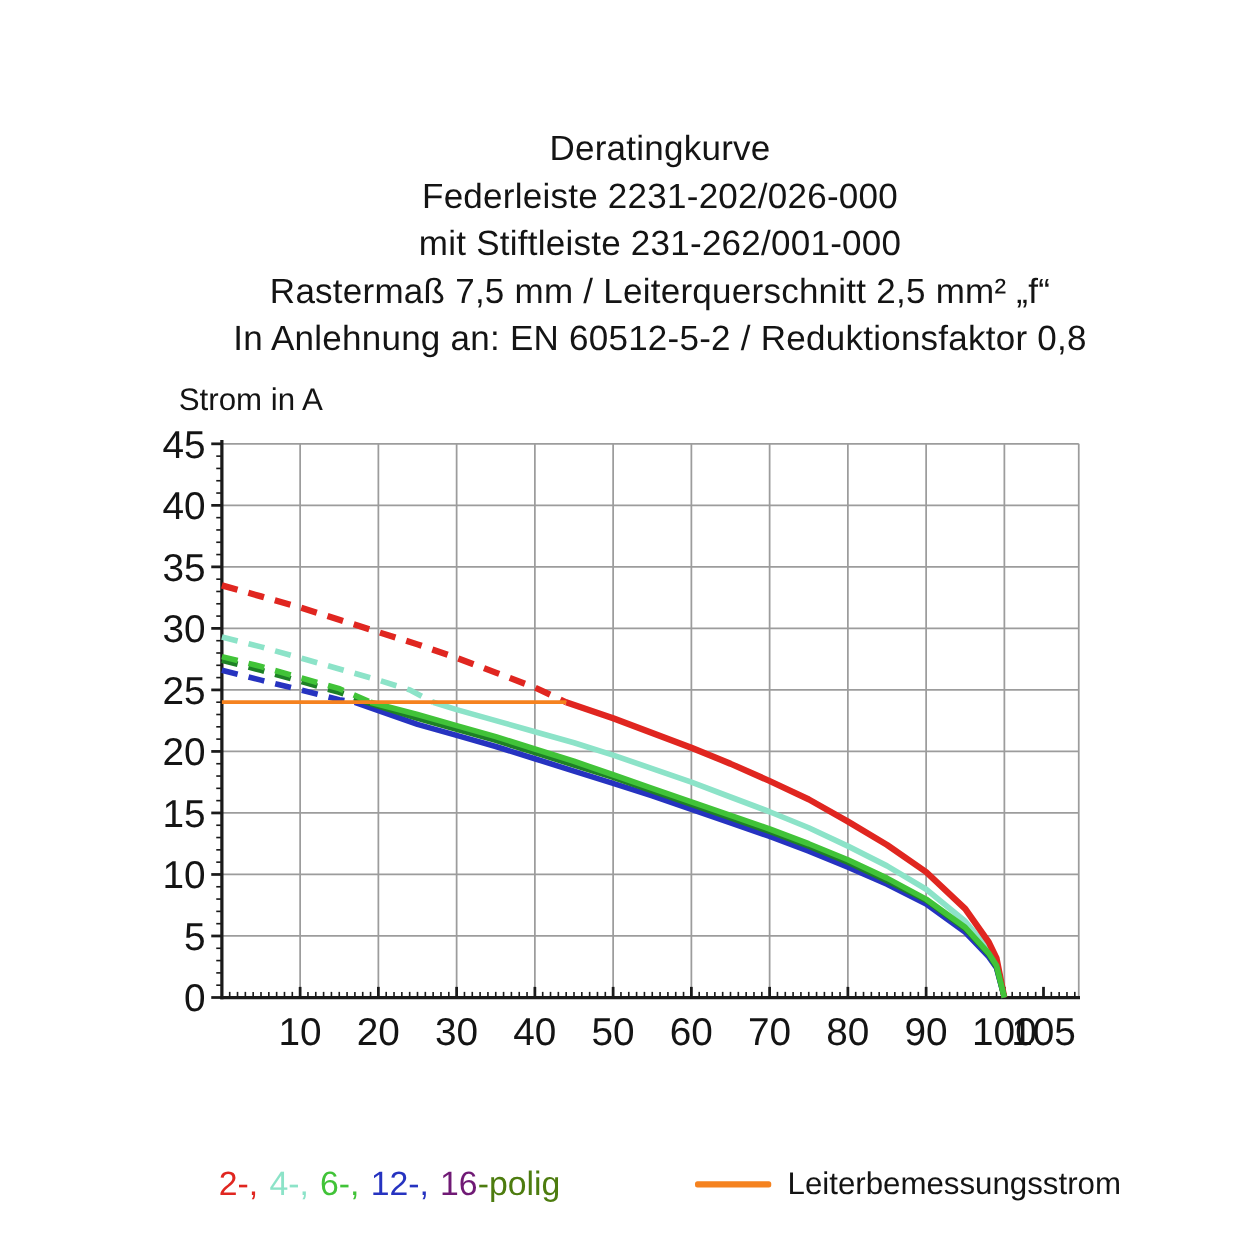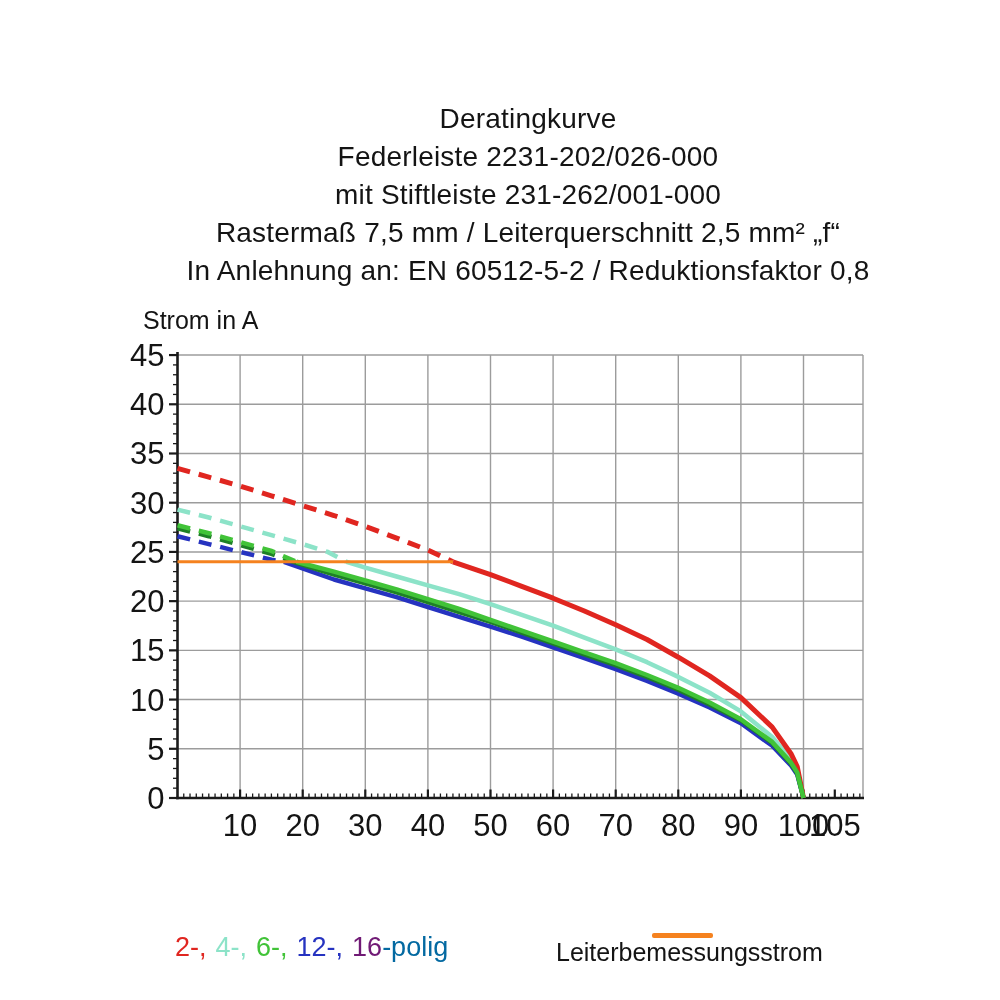--- a/index.html
+++ b/index.html
@@ -20,21 +20,21 @@
     position:absolute;top:858px;right:120px;font-size:25px;color:#141414;
   }
   .chart-svg{position:absolute;top:0;left:0;}
   .legend-poles{
     position:absolute;top:932px;left:175px;font-size:27px;white-space:nowrap;
   }
   .legend-poles span{margin-right:9px;}
   .legend-poles span.no-gap{margin-right:0;}
   .legend-rated{
     position:absolute;top:933px;left:556px;display:flex;align-items:center;
-    font-size:25px;color:#141414;white-space:nowrap;flex-direction:column;
+    font-size:25px;color:#141414;white-space:nowrap;
   }
   .rated-swatch{display:inline-block;width:61px;height:5px;border-radius:2px;margin-right:13px;}
 </style>
 </head>
 <body>
 
 <div class="page">
 
   <div class="title-block">
     <div>Deratingkurve</div>
@@ -252,20 +252,20 @@
       <polyline points="177.5,468.3 208.8,477.1 240.1,486.0 271.4,495.8 302.7,505.7 334.0,515.5 365.3,526.3 396.6,538.1 427.9,550.0 452.9,561.8" fill="none" stroke="#e02620" stroke-width="5" stroke-dasharray="13 9"></polyline>
       <polyline points="452.9,561.8 490.5,574.6 521.8,586.4 553.1,598.2 584.4,611.0 615.7,624.8 647.0,639.5 678.3,657.2 709.6,675.9 740.9,697.6 772.2,727.1 791.0,753.7 797.2,766.5 803.5,798.0" fill="none" stroke="#e02620" stroke-width="5" stroke-linejoin="round"></polyline>
       <polyline points="177.5,528.3 208.8,536.2 240.1,545.0 271.4,553.9 293.3,561.8" fill="none" stroke="#1e8026" stroke-width="4.5" stroke-dasharray="13 9"></polyline>
       <polyline points="293.3,561.8 334.0,574.6 365.3,583.4 396.6,592.3 427.9,602.1 459.2,612.0 490.5,621.8 521.8,632.6 553.1,643.5 584.4,654.3 615.7,665.1 647.0,676.9 678.3,689.7 709.6,704.5 740.9,720.2 772.2,742.9 791.0,763.5 797.2,773.4 803.5,798.0" fill="none" stroke="#1e8026" stroke-width="4.5" stroke-linejoin="round"></polyline>
       <polyline points="177.5,525.3 208.8,533.2 240.1,542.1 271.4,550.9 296.4,561.8" fill="none" stroke="#41c338" stroke-width="4.5" stroke-dasharray="13 9"></polyline>
       <polyline points="296.4,561.8 334.0,571.6 365.3,580.5 396.6,589.3 427.9,599.2 459.2,609.0 490.5,619.8 521.8,630.7 553.1,641.5 584.4,652.3 615.7,663.2 647.0,675.0 678.3,687.8 709.6,702.5 740.9,719.3 772.2,741.9 791.0,762.6 797.2,772.4 803.5,798.0" fill="none" stroke="#41c338" stroke-width="4.5" stroke-linejoin="round"></polyline>
       <line x1="177.5" y1="561.768" x2="452.94" y2="561.768" stroke="#f5821f" stroke-width="3"></line>
     </svg>
 
 
-  <div class="legend-poles" id="legend-poles"><span style="color: rgb(224, 38, 32);">2-,</span><span style="color: rgb(140, 227, 200);">4-,</span><span style="color: rgb(65, 195, 56);">6-,</span><span style="color: rgb(38, 51, 192);">12-,</span><span class="no-gap" style="color: #701a75;">16</span><span class="no-gap" style="color: #0369a1;">-polig</span></div>
+  <div class="legend-poles" id="legend-poles"><span style="color: rgb(224, 38, 32);">2-,</span><span style="color: rgb(140, 227, 200);">4-,</span><span style="color: rgb(65, 195, 56);">6-,</span><span style="color: rgb(38, 51, 192);">12-,</span><span class="no-gap" style="color: #701a75;">16</span><span class="no-gap" style="color: #4d7c0f;">-polig</span></div>
 
   <div class="legend-rated">
     <span class="rated-swatch" id="rated-swatch" style="background: rgb(245, 130, 31);"></span>
     <span>Leiterbemessungsstrom</span>
   </div>
 
 </div>
 
 </body></html>

